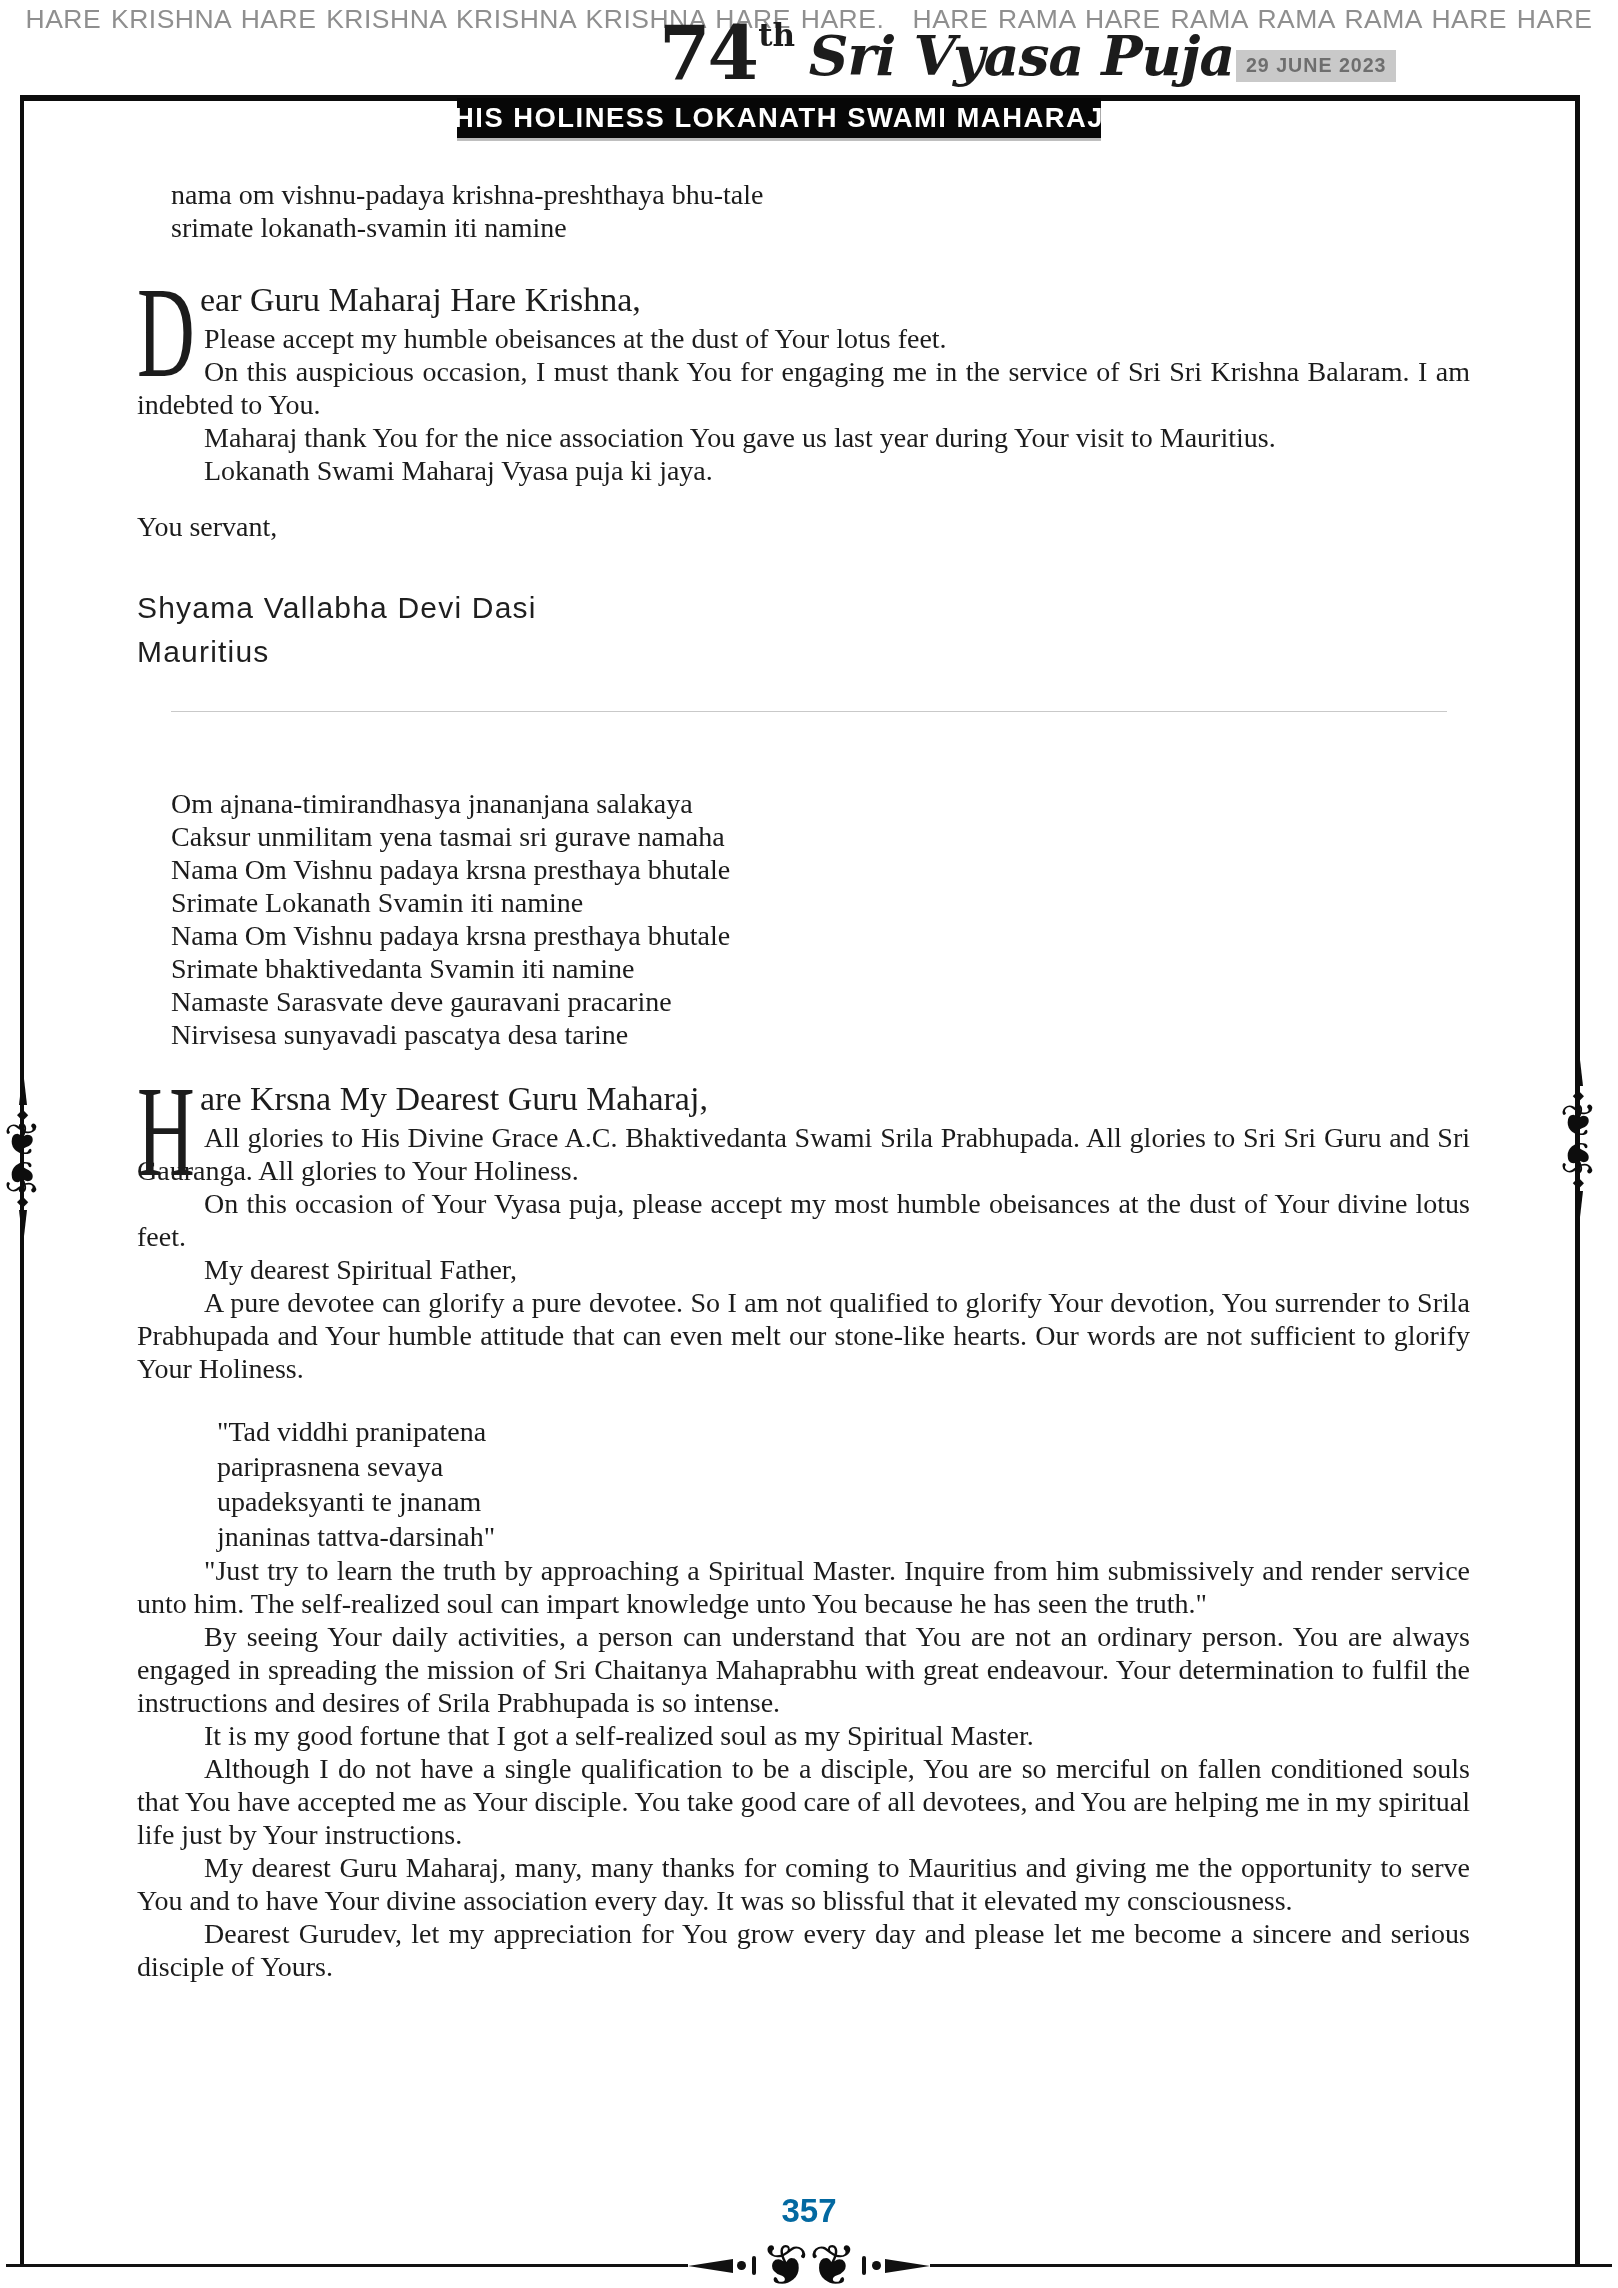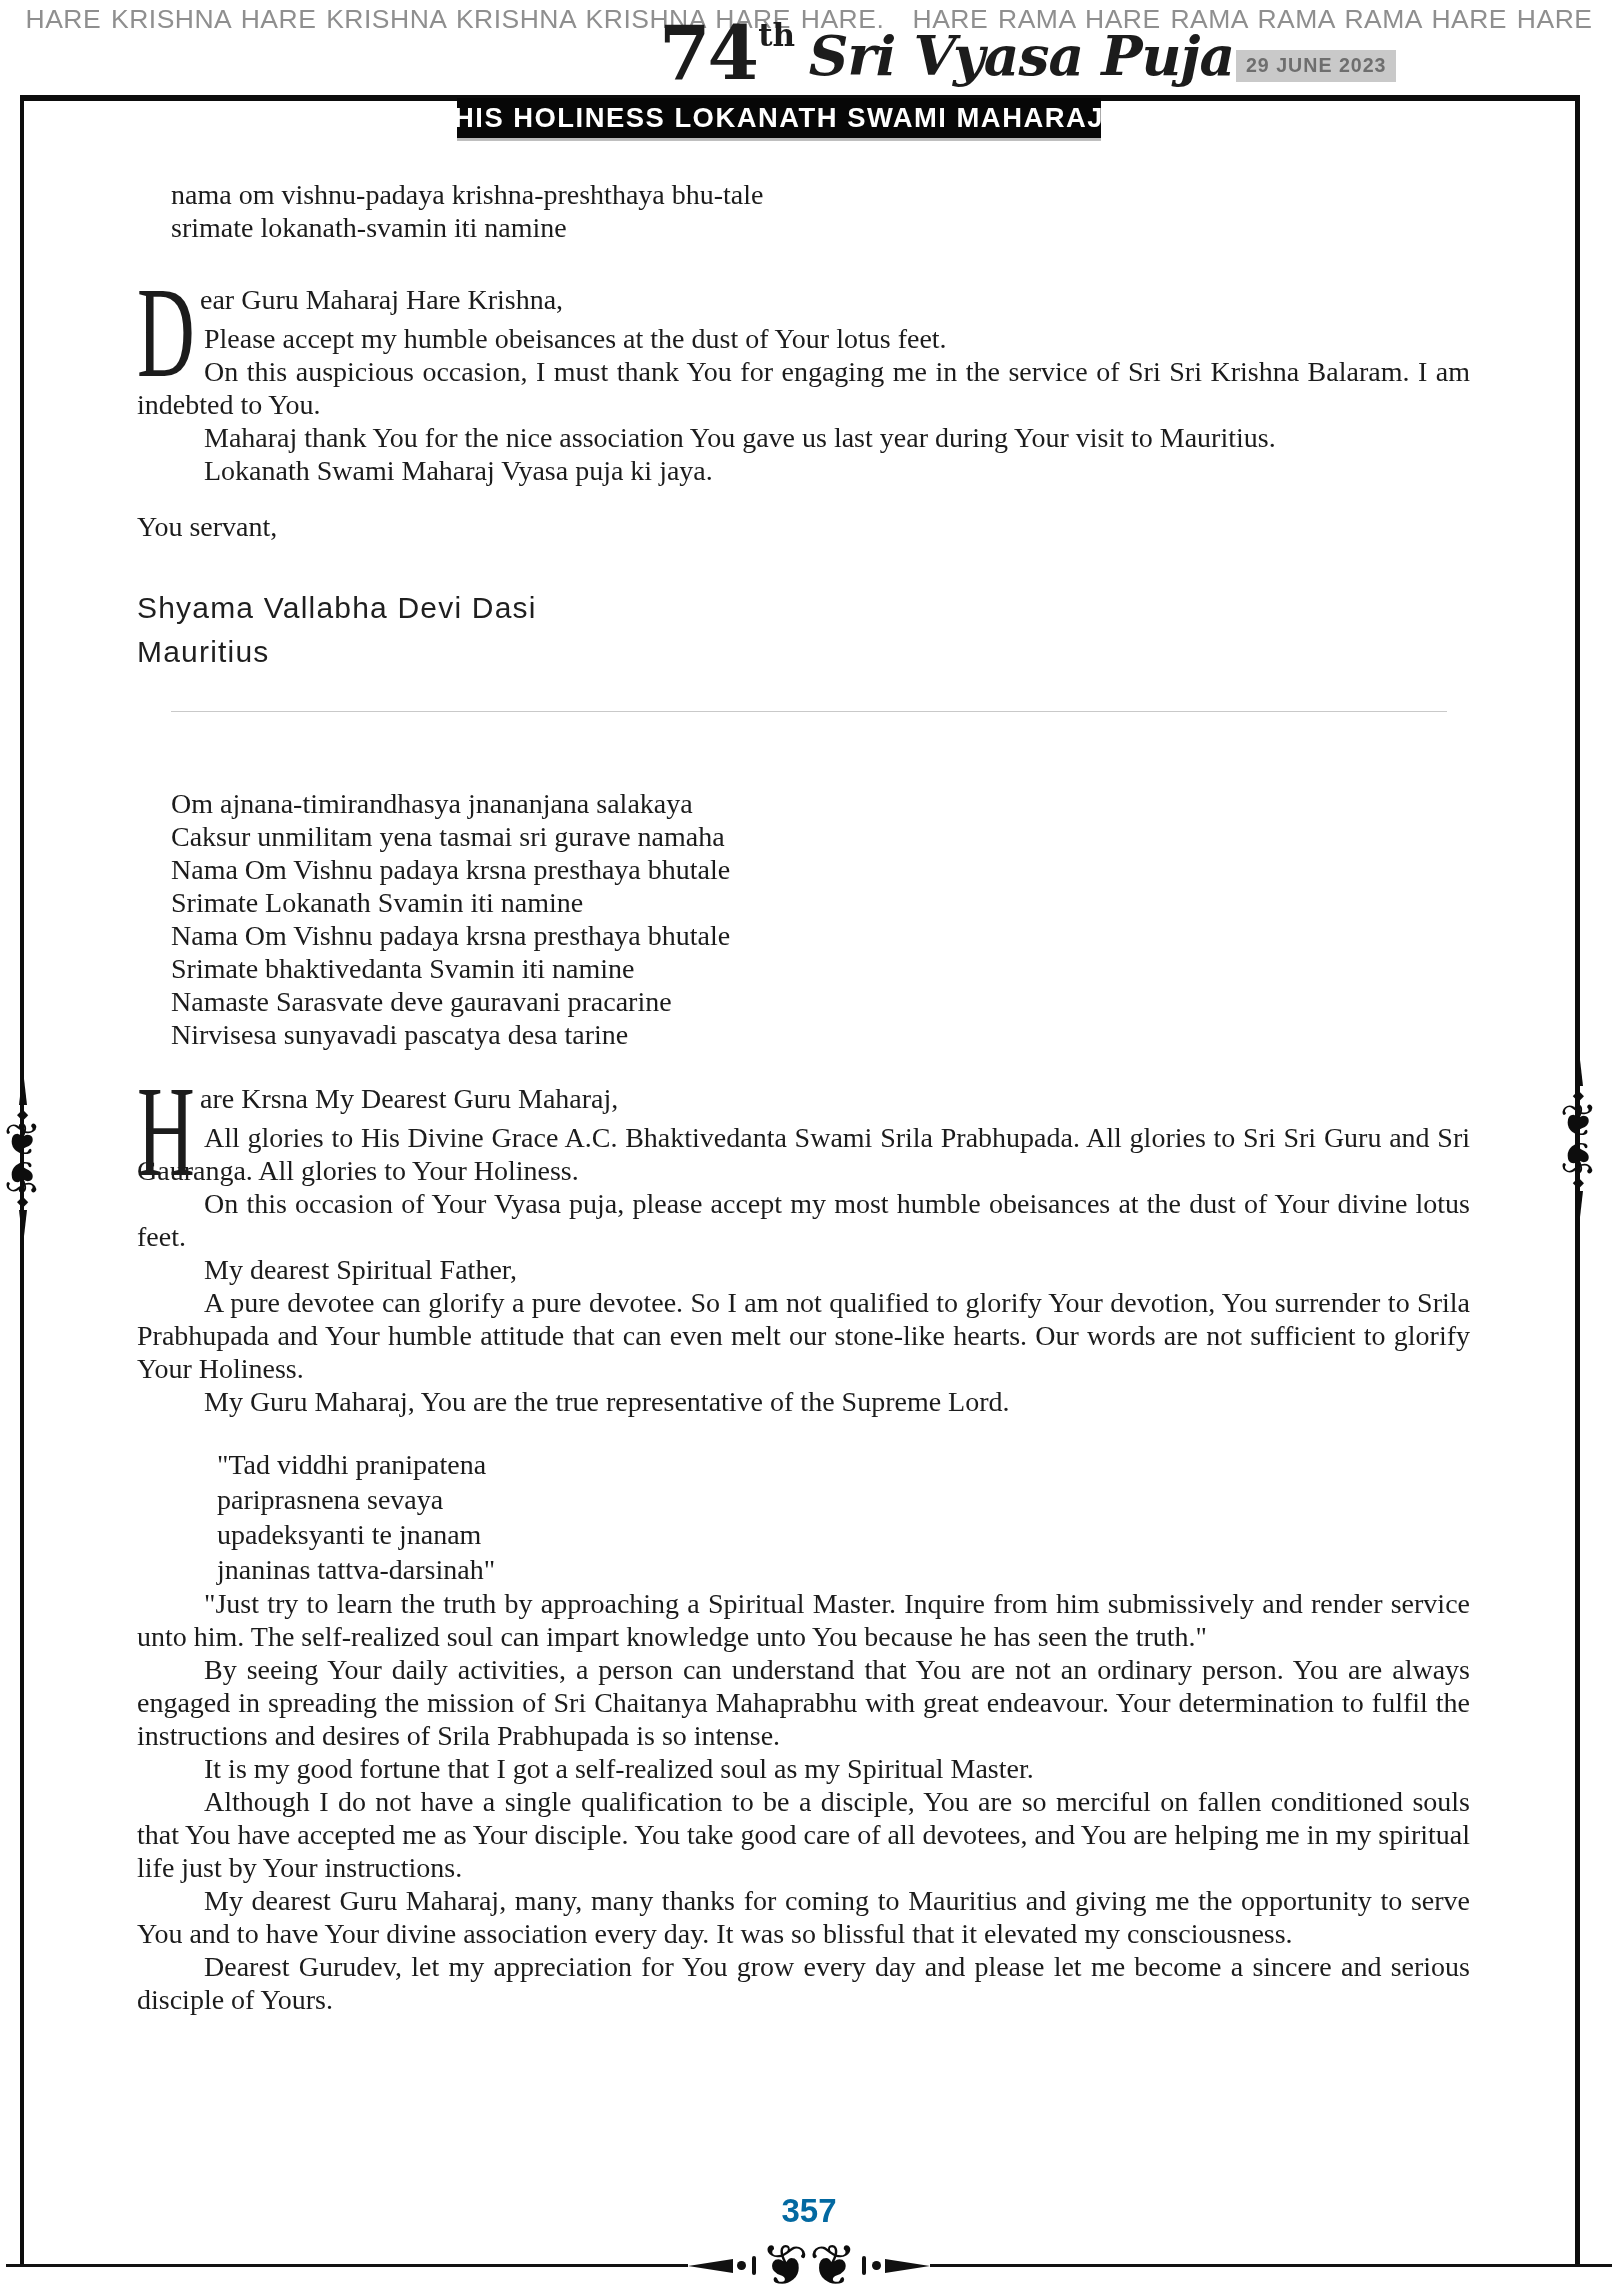--- a/index.html
+++ b/index.html
@@ -45,21 +45,21 @@
   .orn-fleuron.flip{transform:scaleY(-1);}
   
   .content{position:absolute;left:137px;top:178px;width:1333px;font-size:28px;line-height:33px;}
   .invocation{padding-left:34px;}
   .invocation div{white-space:nowrap;}
   .salutation{position:relative;padding-left:63px;height:39px;}
   .salutation .dropcap{
     position:absolute;left:0;top:0;font-size:129px;line-height:.78;
     display:inline-block;transform:scaleX(.62);transform-origin:left top;
   }
-  .salutation-text{font-size:28px;}
+  .salutation-text{font-size:34px;}
   .sal1{margin-top:39px;}
   .sal2{margin-top:31px;}
   p.para{margin:0;text-align:justify;text-indent:67px;}
   .mt-p1{margin-top:23.5px;}
   .mt-p2{margin-top:82px;}
   .closing{margin-top:23px;}
   .signature{
     margin-top:43px;font-family:"Liberation Sans",sans-serif;font-size:30px;
     line-height:44px;letter-spacing:1.2px;color:#1f1f1f;
   }
@@ -160,21 +160,20 @@
 
   <div class="salutation sal2">
     <span class="dropcap">H</span>
     <span class="salutation-text">are Krsna My Dearest Guru Maharaj,</span>
   </div>
 
   <p class="para">All glories to His Divine Grace A.C. Bhaktivedanta Swami Srila Prabhupada. All glories to Sri Sri Guru and Sri Gauranga. All glories to Your Holiness.</p>
   <p class="para mt-p2">On this occasion of Your Vyasa puja, please accept my most humble obeisances at the dust of Your divine lotus feet.</p>
   <p class="para">My dearest Spiritual Father,</p>
   <p class="para">A pure devotee can glorify a pure devotee. So I am not qualified to glorify Your devotion, You surrender to Srila Prabhupada and Your humble attitude that can even melt our stone-like hearts. Our words are not sufficient to glorify Your Holiness.</p>
-  <p class="para">My Guru Maharaj, You are the true representative of the Supreme Lord.</p>
 
   <div class="verse2">
     <div>"Tad viddhi pranipatena</div>
     <div>pariprasnena sevaya</div>
     <div>upadeksyanti te jnanam</div>
     <div>jnaninas tattva-darsinah"</div>
   </div>
 
   <p class="para after-verse">"Just try to learn the truth by approaching a Spiritual Master. Inquire from him submissively and render service unto him. The self-realized soul can impart knowledge unto You because he has seen the truth."</p>
   <p class="para">By seeing Your daily activities, a person can understand that You are not an ordinary person. You are always engaged in spreading the mission of Sri Chaitanya Mahaprabhu with great endeavour. Your determination to fulfil the instructions and desires of Srila Prabhupada is so intense.</p>

